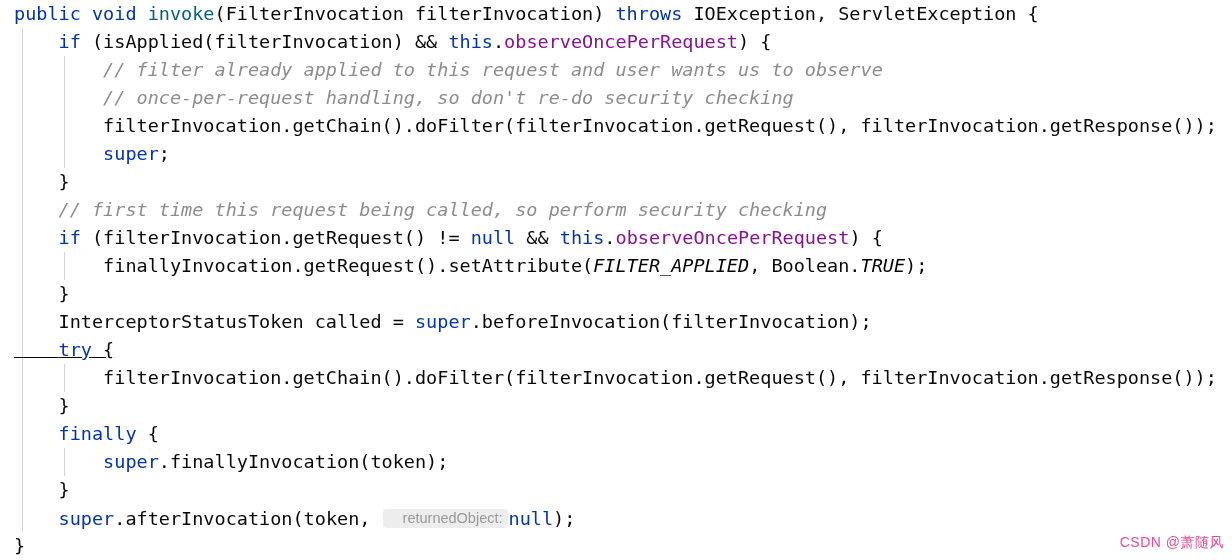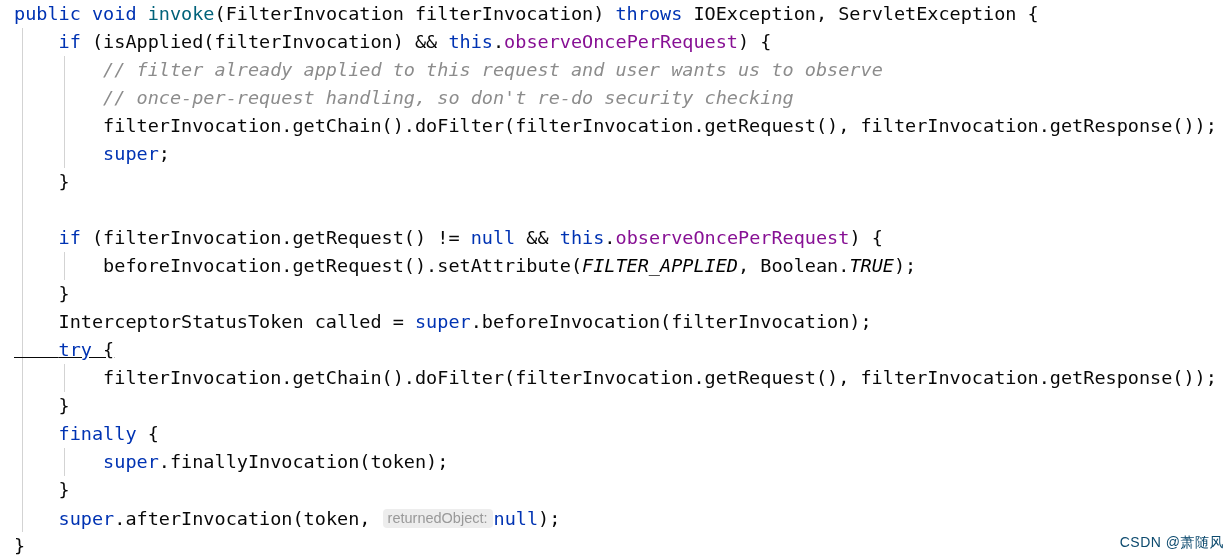--- a/index.html
+++ b/index.html
@@ -50,33 +50,33 @@
   .fld  { color: #871094; }
   .sfld { color: #000000; font-style: italic; text-align: center; }
   .cmt  { color: #8c8c8c; font-style: italic; }
   .pln  { color: #080808; }
   .hint {
     font-family: "Liberation Sans", "DejaVu Sans", sans-serif;
     font-size: 14.5px;
     color: #999999;
     background: #ededed;
     border-radius: 4px;
-    padding: 1px 5px 2px 5px;
+    padding: 1px 5px 2px 20px;
     margin: 0 1px;
     vertical-align: 2px;
     letter-spacing: 0;
     text-align: center;
   }
   .watermark {
     position: absolute;
     right: 8px;
     bottom: 4px;
     font-family: "Liberation Sans", "DejaVu Sans", sans-serif;
     font-size: 14px;
-    color: #0c4a6e;
+    color: #ec4899;
     white-space: pre;
     letter-spacing: 0.5px;
   }
 </style>
 </head>
 <body>
 
 <div id="editor">
 
   <div class="guides">
@@ -88,23 +88,23 @@
     </div>
 
   <div class="code-area">
       <div class="line" style="top: 0px;"><span class="kw">public</span><span class="pln"> </span><span class="kw">void</span><span class="pln"> </span><span class="decl">invoke</span><span class="pln">(FilterInvocation filterInvocation) </span><span class="kw">throws</span><span class="pln"> IOException, ServletException {</span></div>
       <div class="line" style="top: 28px;"><span class="pln">    </span><span class="kw">if</span><span class="pln"> (isApplied(filterInvocation) &amp;&amp; </span><span class="kw">this</span><span class="pln">.</span><span class="fld">observeOncePerRequest</span><span class="pln">) {</span></div>
       <div class="line" style="top: 56px;"><span class="pln">        </span><span class="cmt">// filter already applied to this request and user wants us to observe</span></div>
       <div class="line" style="top: 84px;"><span class="pln">        </span><span class="cmt">// once-per-request handling, so don't re-do security checking</span></div>
       <div class="line" style="top: 112px;"><span class="pln">        filterInvocation.getChain().doFilter(filterInvocation.getRequest(), filterInvocation.getResponse());</span></div>
       <div class="line" style="top: 140px;"><span class="pln">        </span><span class="kw">super</span><span class="pln">;</span></div>
       <div class="line" style="top: 168px;"><span class="pln">    }</span></div>
-      <div class="line" style="top: 196px;"><span class="pln">    </span></div>
+      <div class="line" style="top: 196px;"><span class="pln">    </span><span class="cmt">// first time this request being called, so perform security checking</span></div>
       <div class="line" style="top: 224px;"><span class="pln">    </span><span class="kw">if</span><span class="pln"> (filterInvocation.getRequest() != </span><span class="kw">null</span><span class="pln"> &amp;&amp; </span><span class="kw">this</span><span class="pln">.</span><span class="fld">observeOncePerRequest</span><span class="pln">) {</span></div>
-      <div class="line" style="top: 252px;"><span class="pln">        beforeInvocation.getRequest().setAttribute(</span><span class="sfld">FILTER_APPLIED</span><span class="pln">, Boolean.</span><span class="sfld">TRUE</span><span class="pln">);</span></div>
+      <div class="line" style="top: 252px;"><span class="pln">        finallyInvocation.getRequest().setAttribute(</span><span class="sfld">FILTER_APPLIED</span><span class="pln">, Boolean.</span><span class="sfld">TRUE</span><span class="pln">);</span></div>
       <div class="line" style="top: 280px;"><span class="pln">    }</span></div>
       <div class="line" style="top: 308px;"><span class="pln">    InterceptorStatusToken called = </span><span class="kw">super</span><span class="pln">.beforeInvocation(filterInvocation);</span></div>
       <div class="line" style="top: 336px; text-decoration: underline;"><span class="pln">    </span><span class="kw">try</span><span class="pln"> {</span></div>
       <div class="line" style="top: 364px;"><span class="pln">        filterInvocation.getChain().doFilter(filterInvocation.getRequest(), filterInvocation.getResponse());</span></div>
       <div class="line" style="top: 392px;"><span class="pln">    }</span></div>
       <div class="line" style="top: 420px;"><span class="pln">    </span><span class="kw">finally</span><span class="pln"> {</span></div>
       <div class="line" style="top: 448px;"><span class="pln">        </span><span class="kw">super</span><span class="pln">.finallyInvocation(token);</span></div>
       <div class="line" style="top: 476px;"><span class="pln">    }</span></div>
       <div class="line" style="top: 504px;"><span class="pln">    </span><span class="kw">super</span><span class="pln">.afterInvocation(token, </span><span class="hint">returnedObject:</span><span class="kw">null</span><span class="pln">);</span></div>
       <div class="line" style="top: 532px;"><span class="pln">}</span></div>

